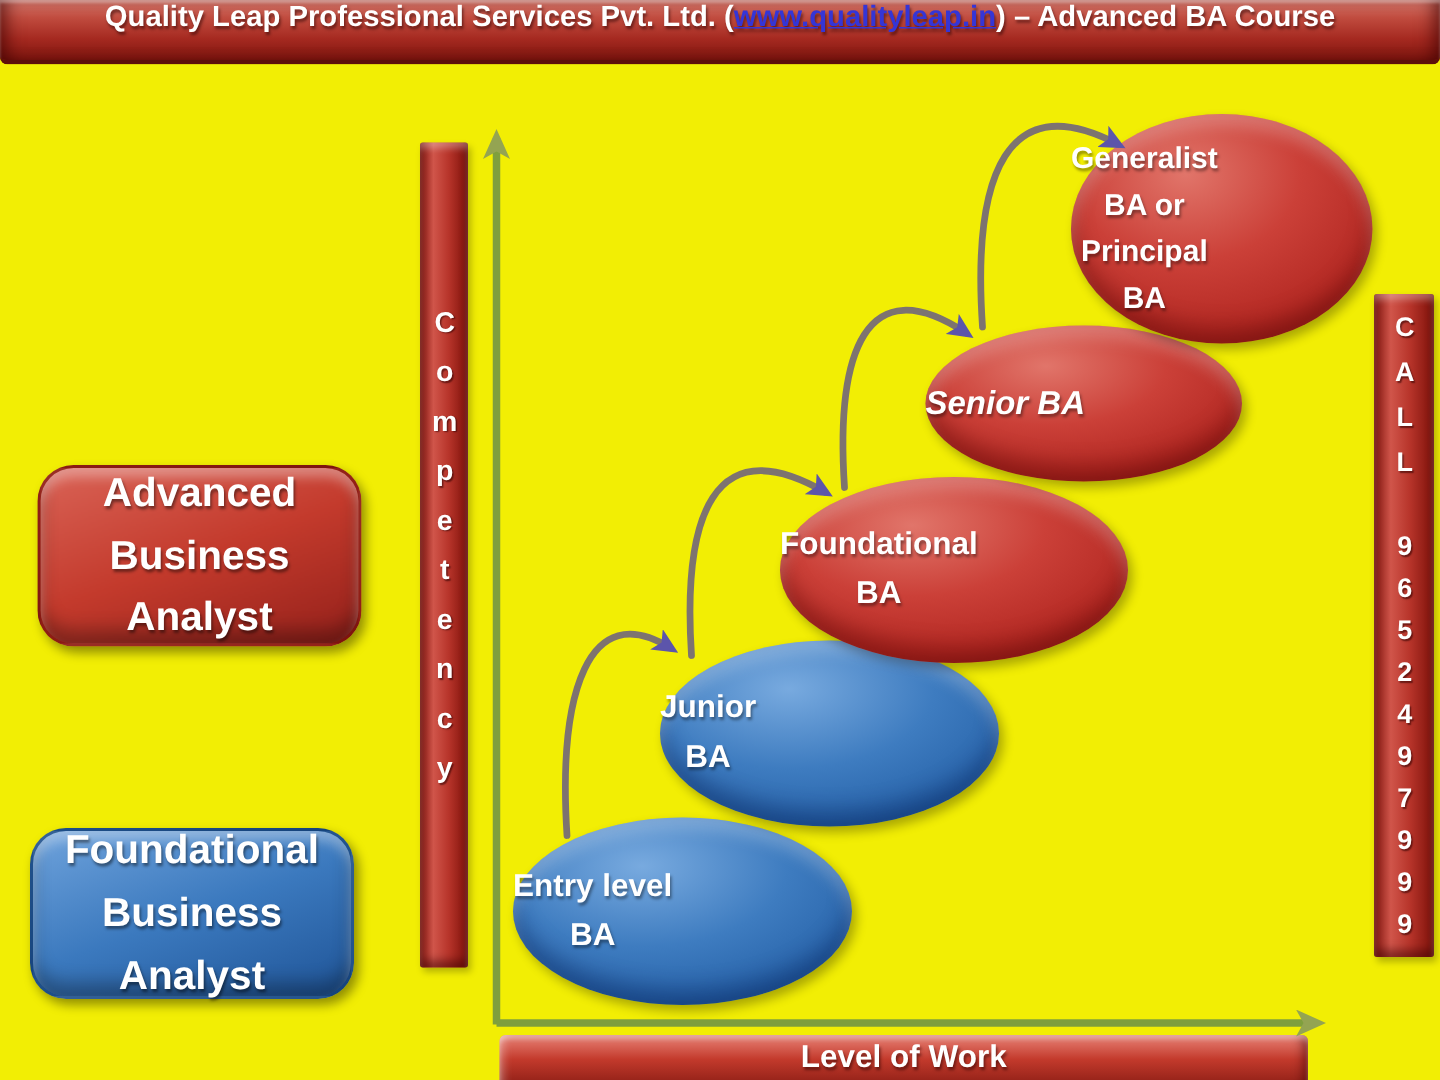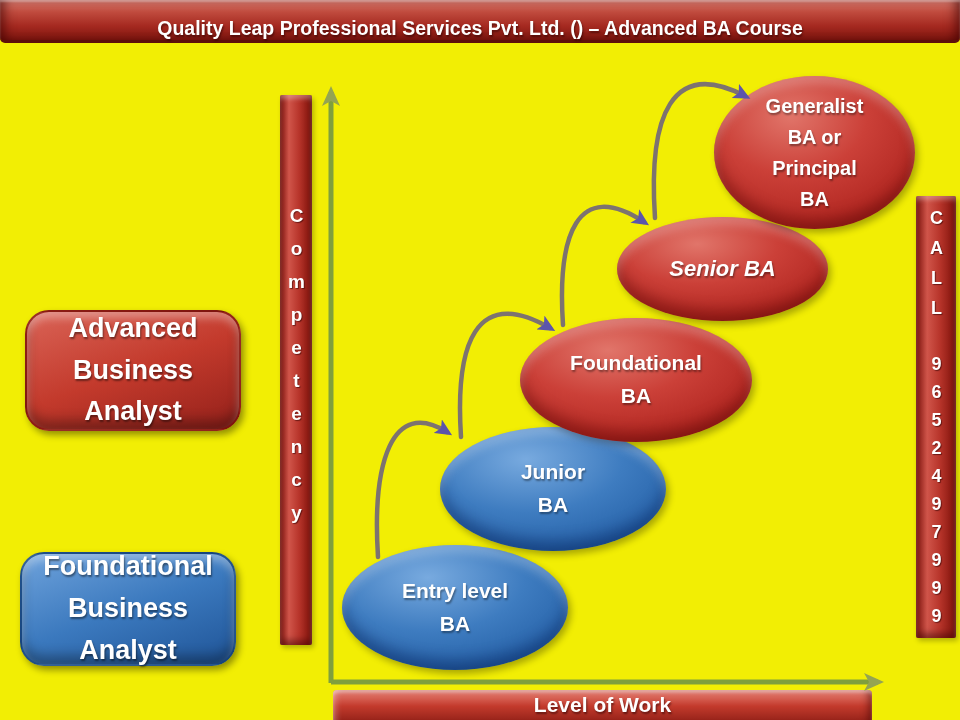--- a/index.html
+++ b/index.html
@@ -9,21 +9,21 @@
     font-family:"Liberation Sans",sans-serif;font-weight:bold;
   }
   
   .header{
     position:absolute;left:0;top:0;width:960px;height:40px;
     background:linear-gradient(#D4786C 0%,#C04B3E 30%,#A52920 65%,#7E160F 100%);
     border-bottom:3px solid #5E0F0A;border-radius:0 0 5px 5px;
     box-shadow:inset 0 2px 2px rgba(255,255,255,.35),
                inset 10px 0 12px -6px rgba(60,0,0,.7),
                inset -10px 0 12px -6px rgba(60,0,0,.7);
-    display:flex;align-items:flex-end;justify-content:center;
+    display:flex;align-items:flex-start;justify-content:center;
     color:#fff;font-size:19.5px;text-shadow:1px 2px 2px rgba(40,0,0,.55);
     white-space:pre;
   }
   .header a{color:#3535D6;text-decoration:underline;cursor:pointer;}
   
   .vbar{
     position:absolute;border-radius:2px;
     background:linear-gradient(90deg,#7E120C 0%,#D0554A 28%,#B7342A 60%,#8E1B13 88%,#6E0F0A 100%);
     box-shadow:inset 0 4px 4px rgba(255,255,255,.3),inset 0 -5px 6px rgba(60,0,0,.5),
                2px 3px 5px rgba(0,0,0,.25);
@@ -46,21 +46,21 @@
                inset 0 -9px 12px rgba(0,0,0,.3);
   }
   .rbox.red{left:25px;top:310px;width:212px;height:117px;
     background:linear-gradient(160deg,#DA6457 0%,#C33A2C 50%,#93201A 100%);
     border:2px solid rgba(110,12,6,.6);}
   .rbox.blue{left:20px;top:552px;width:212px;height:110px;
     background:linear-gradient(160deg,#6FA3DC 0%,#3B79BE 50%,#1F5497 100%);
     border:2px solid rgba(15,55,105,.6);}
   
   .ellipse{
-    position:absolute;border-radius:50%;display:flex;align-items:center;justify-content:center;
+    position:absolute;border-radius:50%;display:flex;align-items:center;
     text-align:center;color:#fff;white-space:pre-line;line-height:1.55;
     text-shadow:1px 2px 2px rgba(0,0,0,.4);
     box-shadow:3px 4px 7px rgba(0,0,0,.3);
   }
   .ellipse.red{
     background:radial-gradient(95% 95% at 38% 26%,#E1756A 0%,#CB4038 40%,#B52A24 72%,#891714 100%);
     box-shadow:3px 4px 7px rgba(0,0,0,.3),inset 0 8px 10px rgba(255,255,255,.25),
                inset 0 -10px 14px rgba(80,0,0,.4);
   }
   .ellipse.blue{
@@ -85,21 +85,21 @@
   
   .overlay{position:absolute;left:0;top:0;pointer-events:none;}
   .axis{stroke:#7F9F3D;stroke-width:5;fill:none;}
   .arc{stroke:#7D7370;stroke-width:4.5;fill:none;stroke-linecap:round;}
 </style>
 </head>
 <body>
 
 <div class="stage">
 
-  <div class="header"><span>Quality Leap Professional Services Pvt. Ltd. (</span><span>) – Advanced BA Course</span></div>
+  <div class="header"><span>Quality Leap Professional Services Pvt. Ltd. (</span><a>www.qualityleap.in</a><span>) – Advanced BA Course</span></div>
 
   <div class="vbar competency">
     <span class="vtext">Competency</span>
   </div>
 
   <div class="vbar callbar">
     <span class="vtext callword">CALL</span>
     <span class="vtext callnum">9652497999</span>
   </div>
 

